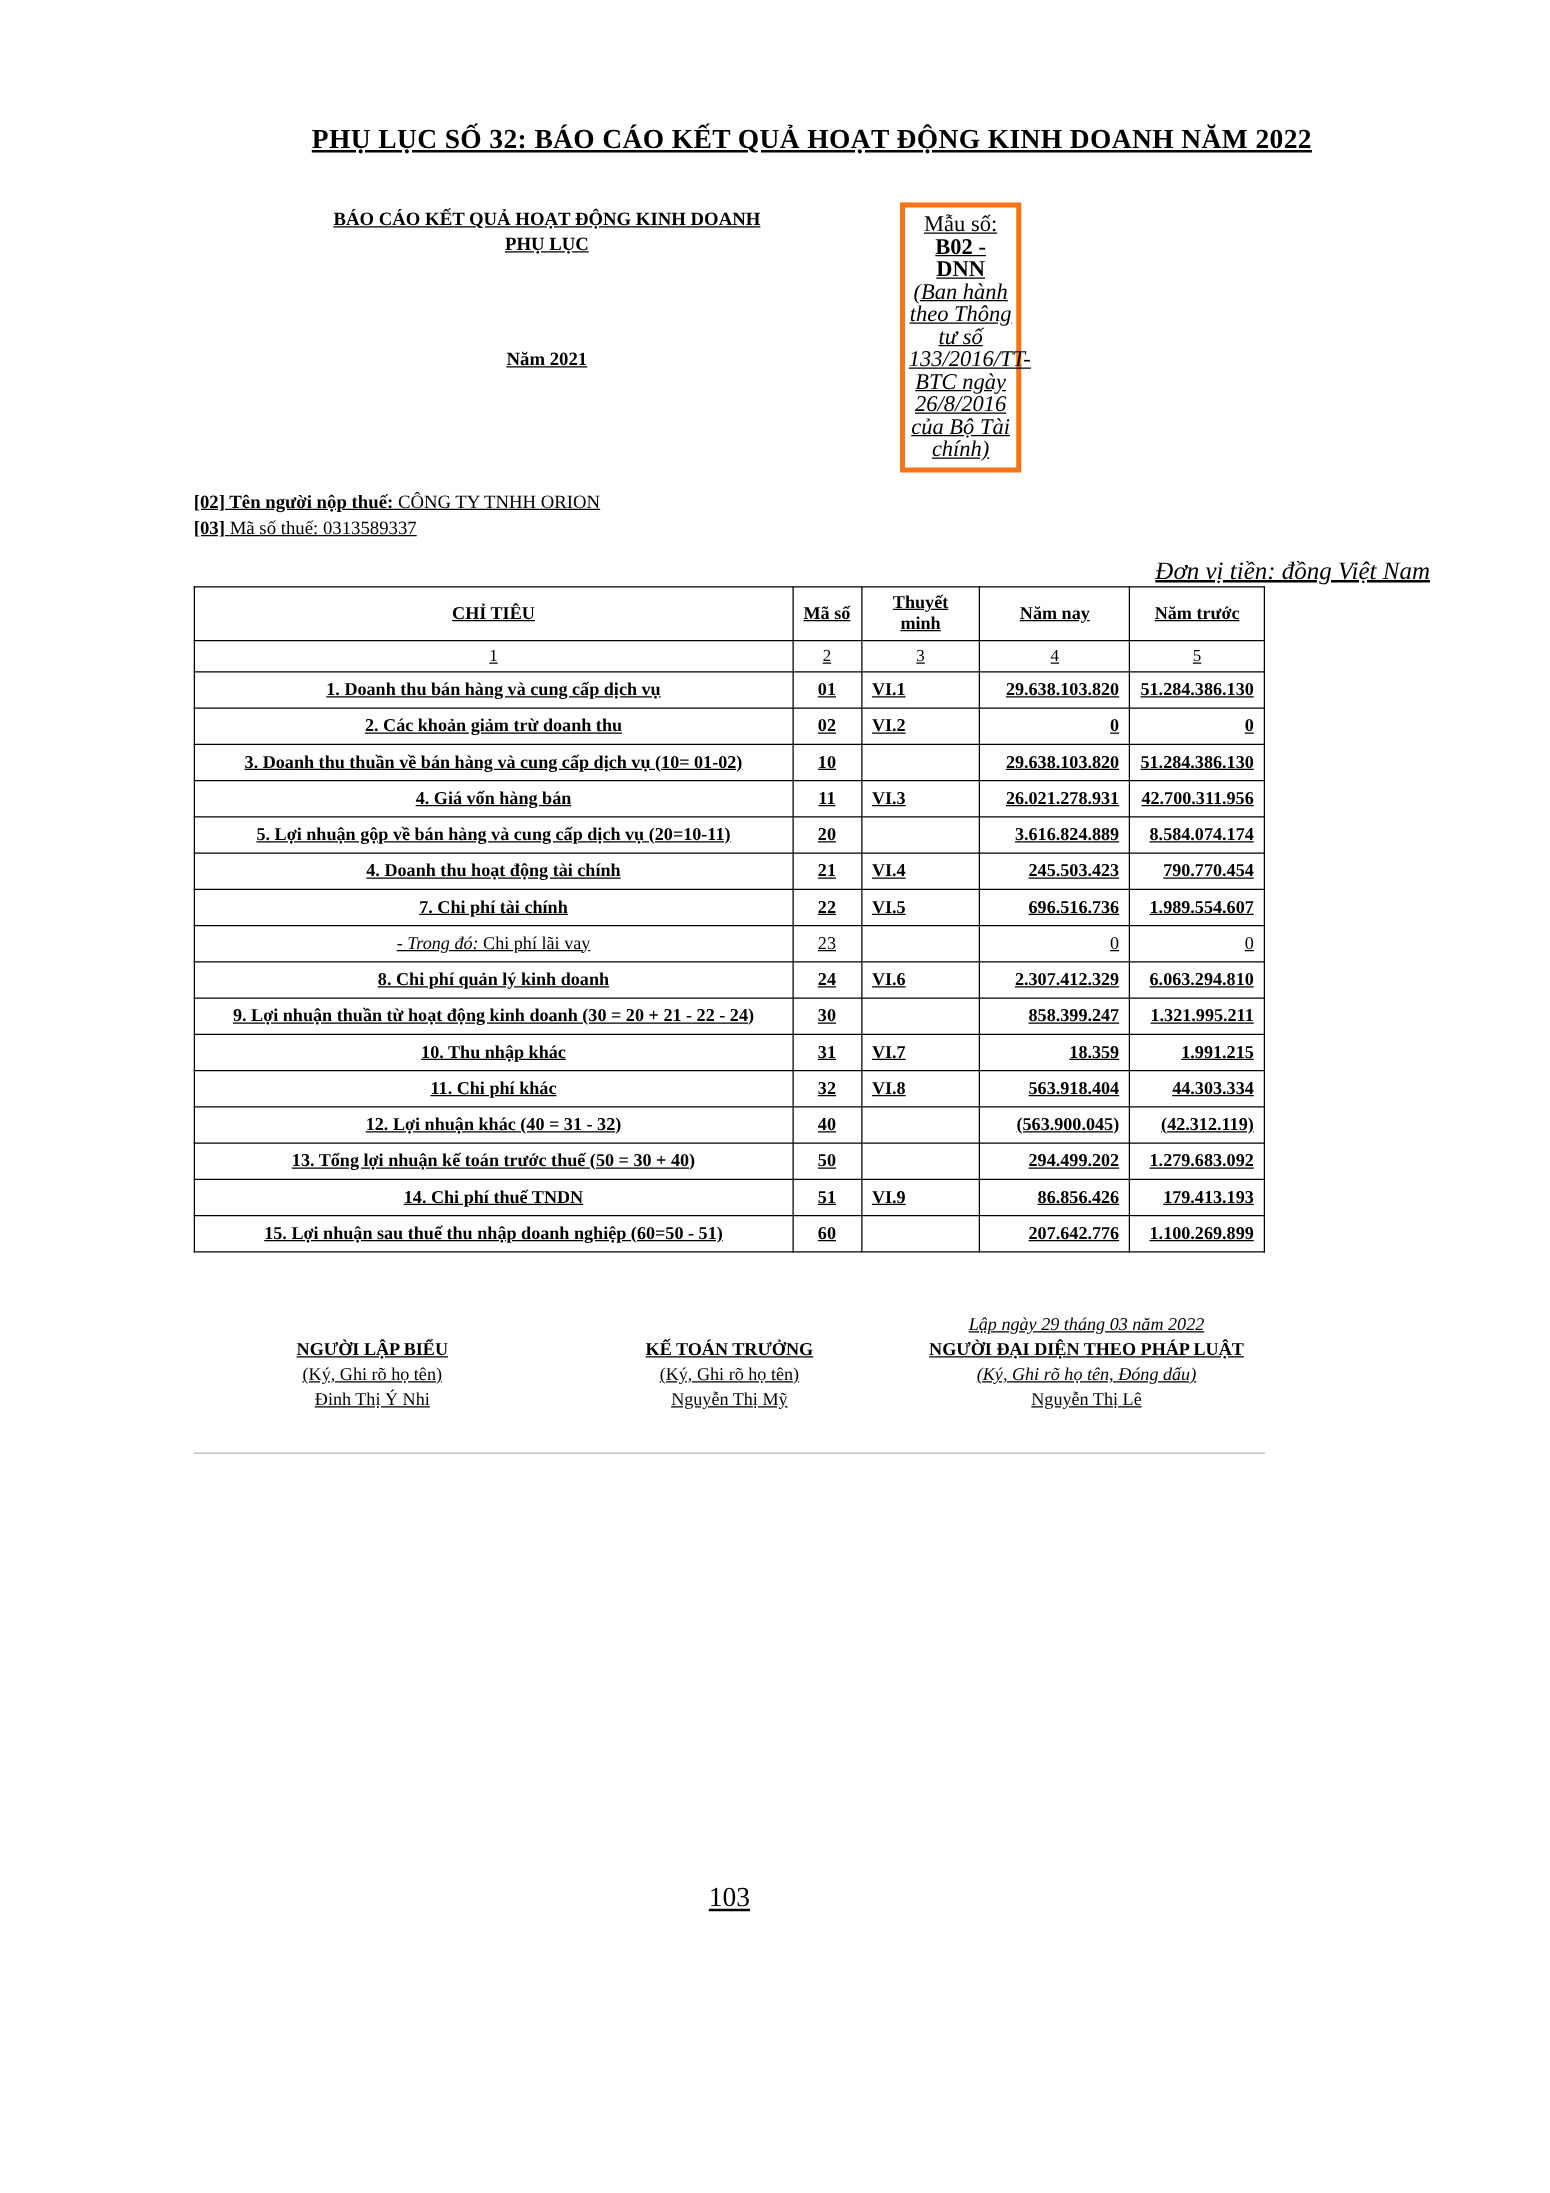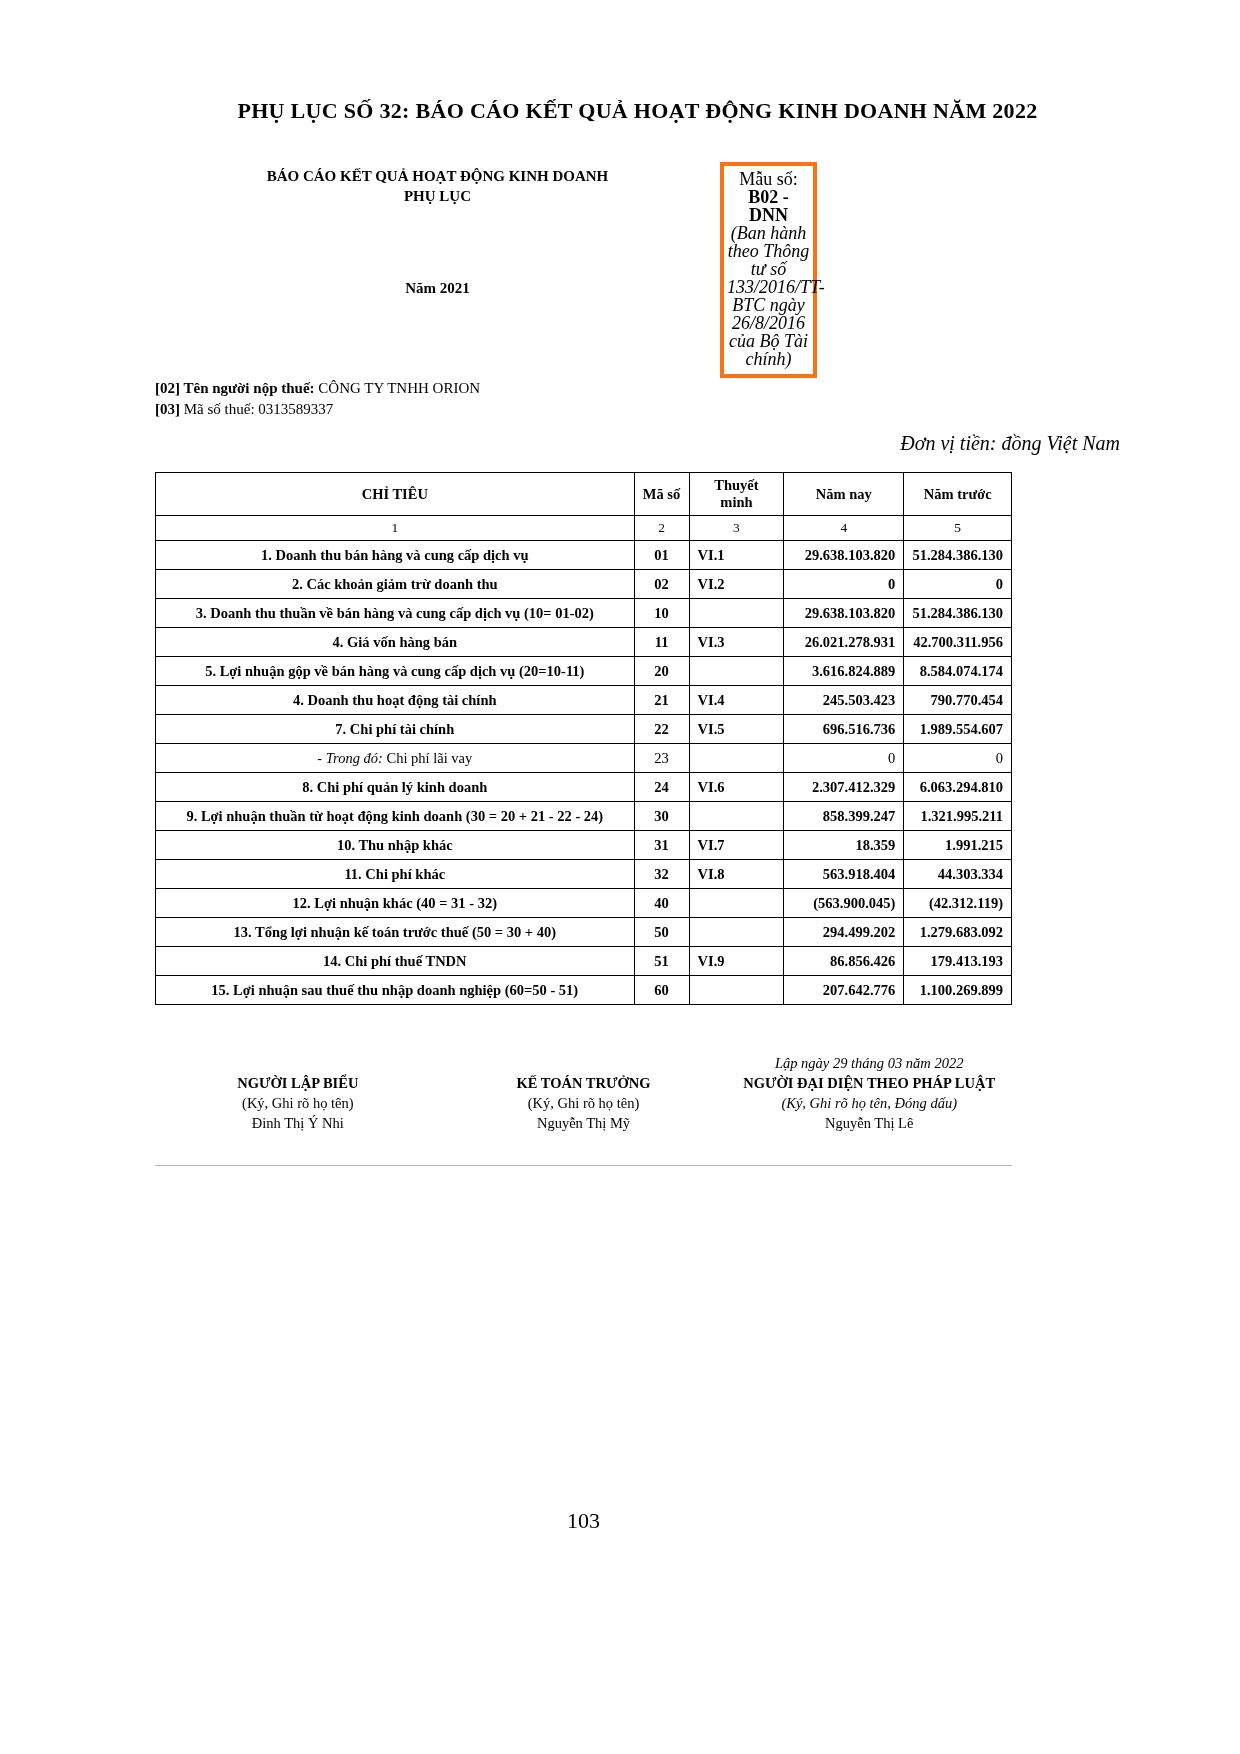--- a/index.html
+++ b/index.html
@@ -5,21 +5,22 @@
   * { margin:0; padding:0; box-sizing:border-box; }
   html,body { background:#ffffff; }
   body {
     width:1240px; height:1754px;
     font-family:"Liberation Serif","DejaVu Serif",serif;
     color:#000;
   }
   .page {
     position:relative;
     width:1240px; height:1754px;
-    padding:98px 120px 0 155px;
+    padding:98px 96px 0 155px;
+    text-decoration:underline;
   }
   .b { font-weight:bold; }
   .i { font-style:italic; }
 
   .doc-title {
     text-align:center;
     font-size:22px;
     font-weight:bold;
     letter-spacing:0.3px;
     margin-bottom:38px;
@@ -43,33 +44,33 @@
   .form-box {
     width:97px;
     border:4px solid #f97316;
     text-align:center;
     font-size:18px;
     line-height:18px;
     padding:4px 3px 6px 3px;
   }
 
   .party-line { font-size:15px; line-height:21px; }
-  .party-block { }
+  .party-block { margin-top:14px; }
 
   .currency-note {
     text-align:right;
     font-style:italic;
     font-size:20px;
     margin-top:12px;
   }
 
   table.report {
     width:857px;
     border-collapse:collapse;
-    margin-top:17px;
+    margin-top:0;
     font-size:14.5px;
   }
   table.report th, table.report td {
     border:1px solid #000;
     padding:4px 8px;
     vertical-align:middle;
   }
   table.report thead th { text-align:center; font-weight:bold; height:31px; }
   table.report thead tr.colnums th { font-weight:normal; font-size:13.5px; height:25px; padding:2px 4px; }
   td.c-label { text-align:center; height:29px; }

